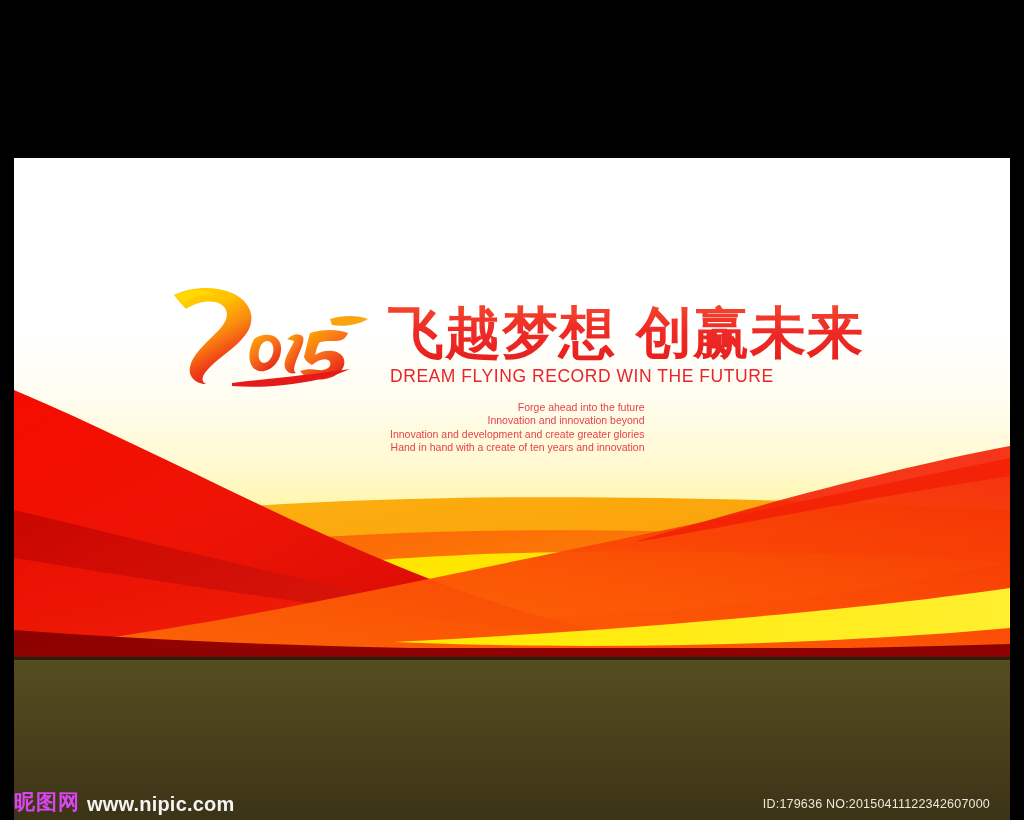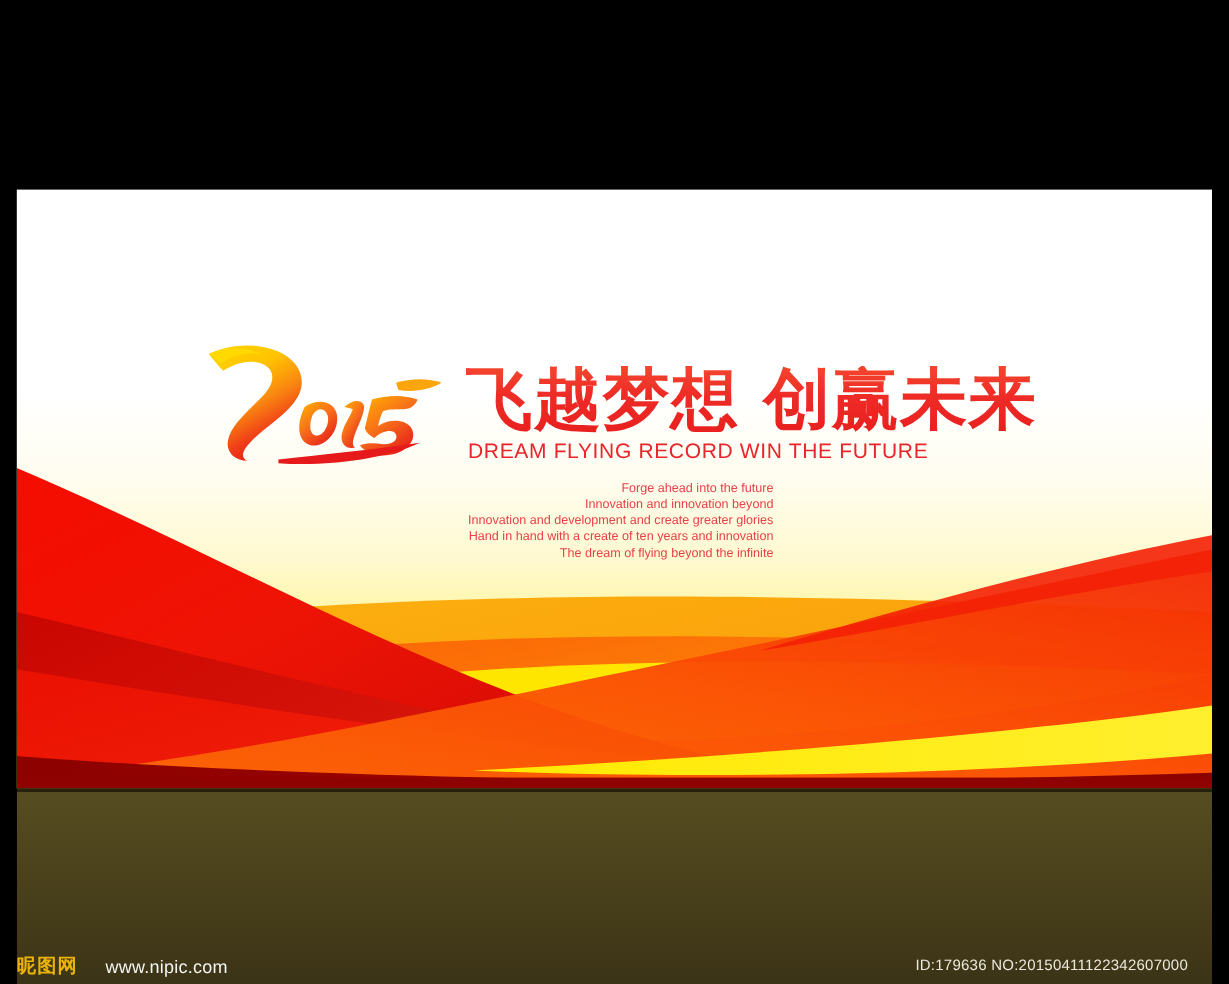--- a/index.html
+++ b/index.html
@@ -41,23 +41,23 @@
             font-size:17.5px;font-weight:normal;letter-spacing:.55px;
             color:#e8252b;white-space:nowrap;}
 
   #body-lines{position:absolute;left:220px;top:118px;
               font-size:10.5px;line-height:13.4px;color:#e8414a;white-space:nowrap;text-align:right;}
   #body-lines div{display:block;}
 
   
   #footer{position:absolute;left:0;bottom:0;width:1024px;height:40px;}
   #watermark{position:absolute;left:14px;bottom:6px;display:flex;align-items:center;gap:7px;}
-  #wm-zh{font-size:16px;font-weight:bold;color:#eab308;letter-spacing:1px;
+  #wm-zh{font-size:21px;font-weight:bold;color:#d946ef;letter-spacing:1px;
          font-family:Liberation Mono, monospace;line-height:1;}
-  #wm-url{font-size:15px;font-weight:normal;color:#f4f4f4;letter-spacing:.2px;line-height:1;margin-left:16px;}
+  #wm-url{font-size:20px;font-weight:bold;color:#f4f4f4;letter-spacing:.2px;line-height:1;}
   #idcode{position:absolute;right:34px;bottom:9px;font-size:12.5px;color:#ece9dc;letter-spacing:.2px;}
 </style>
 </head>
 <body>
 
 <div id="stage">
 
   <div id="poster">
 
     <svg class="art" viewBox="0 0 996 499" preserveAspectRatio="none">
@@ -174,21 +174,20 @@
         <span>飞越梦想</span><span class="gap"></span><span>创赢未来</span>
       </div>
 
       <div id="title-en">DREAM FLYING RECORD WIN THE FUTURE</div>
 
       <div id="body-lines">
         <div>Forge ahead into the future</div>
         <div>Innovation and innovation beyond</div>
         <div>Innovation and development and create greater glories</div>
         <div>Hand in hand with a create of ten years and innovation</div>
-        <div>The dream of flying beyond the infinite</div>
       </div>
     </div>
   </div>
 
   <div id="reflect">
     <div class="inner">
       <svg class="art" viewBox="0 0 996 499" preserveAspectRatio="none">
         <rect x="0" y="0" width="996" height="499" fill="#ffe94f"></rect>
         <path d="M 0,372 C 250,336 560,330 996,352 L 996,499 L 0,499 Z" fill="#fba50c"></path>
         <path d="M 0,418 C 210,372 560,356 996,392 L 996,499 L 0,499 Z" fill="#fc7a07"></path>

